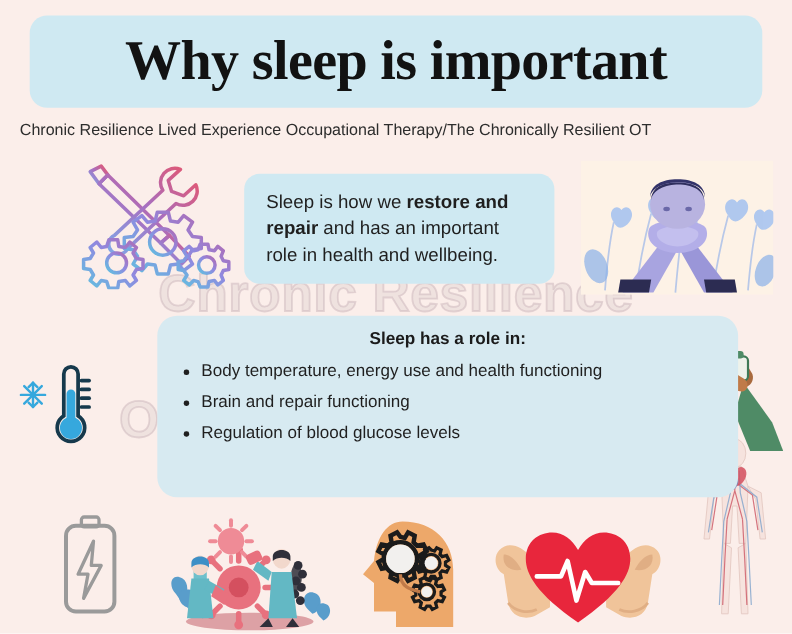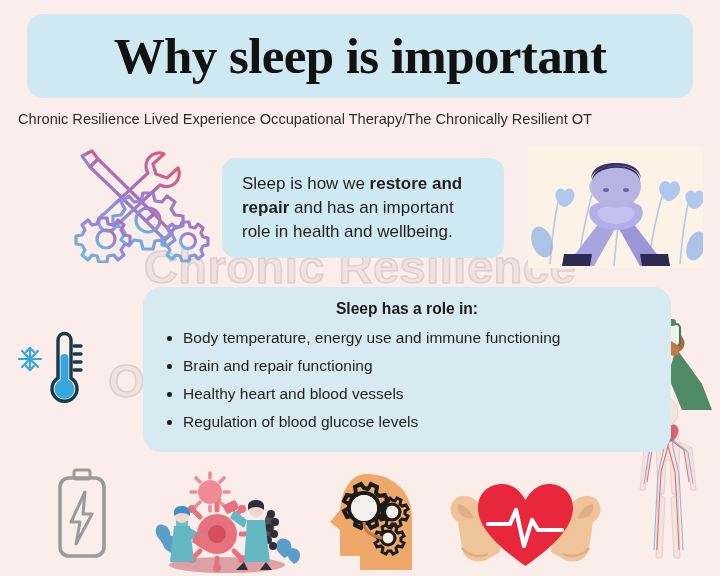--- a/index.html
+++ b/index.html
@@ -430,20 +430,19 @@
   </div>
   <div id="subtitle">Chronic Resilience Lived Experience Occupational Therapy/The Chronically Resilient OT</div>
 
   <div id="restore-box">
     <div id="restore-text"><span>Sleep is how we </span><b>restore and repair</b><span> and has an important role in health and wellbeing.</span></div>
   </div>
 
   <div id="bullets-box">
     <div id="bullets-heading">Sleep has a role in:</div>
     <ul id="bullets-list">
-      <li>Body temperature, energy use and immune functioning</li>
+      <li>Body temperature, energy use and health functioning</li>
       <li>Brain and repair functioning</li>
-      <li>Healthy heart and blood vessels</li>
       <li>Regulation of blood glucose levels</li>
     </ul>
   </div>
 
 </div>
 
 </body></html>

